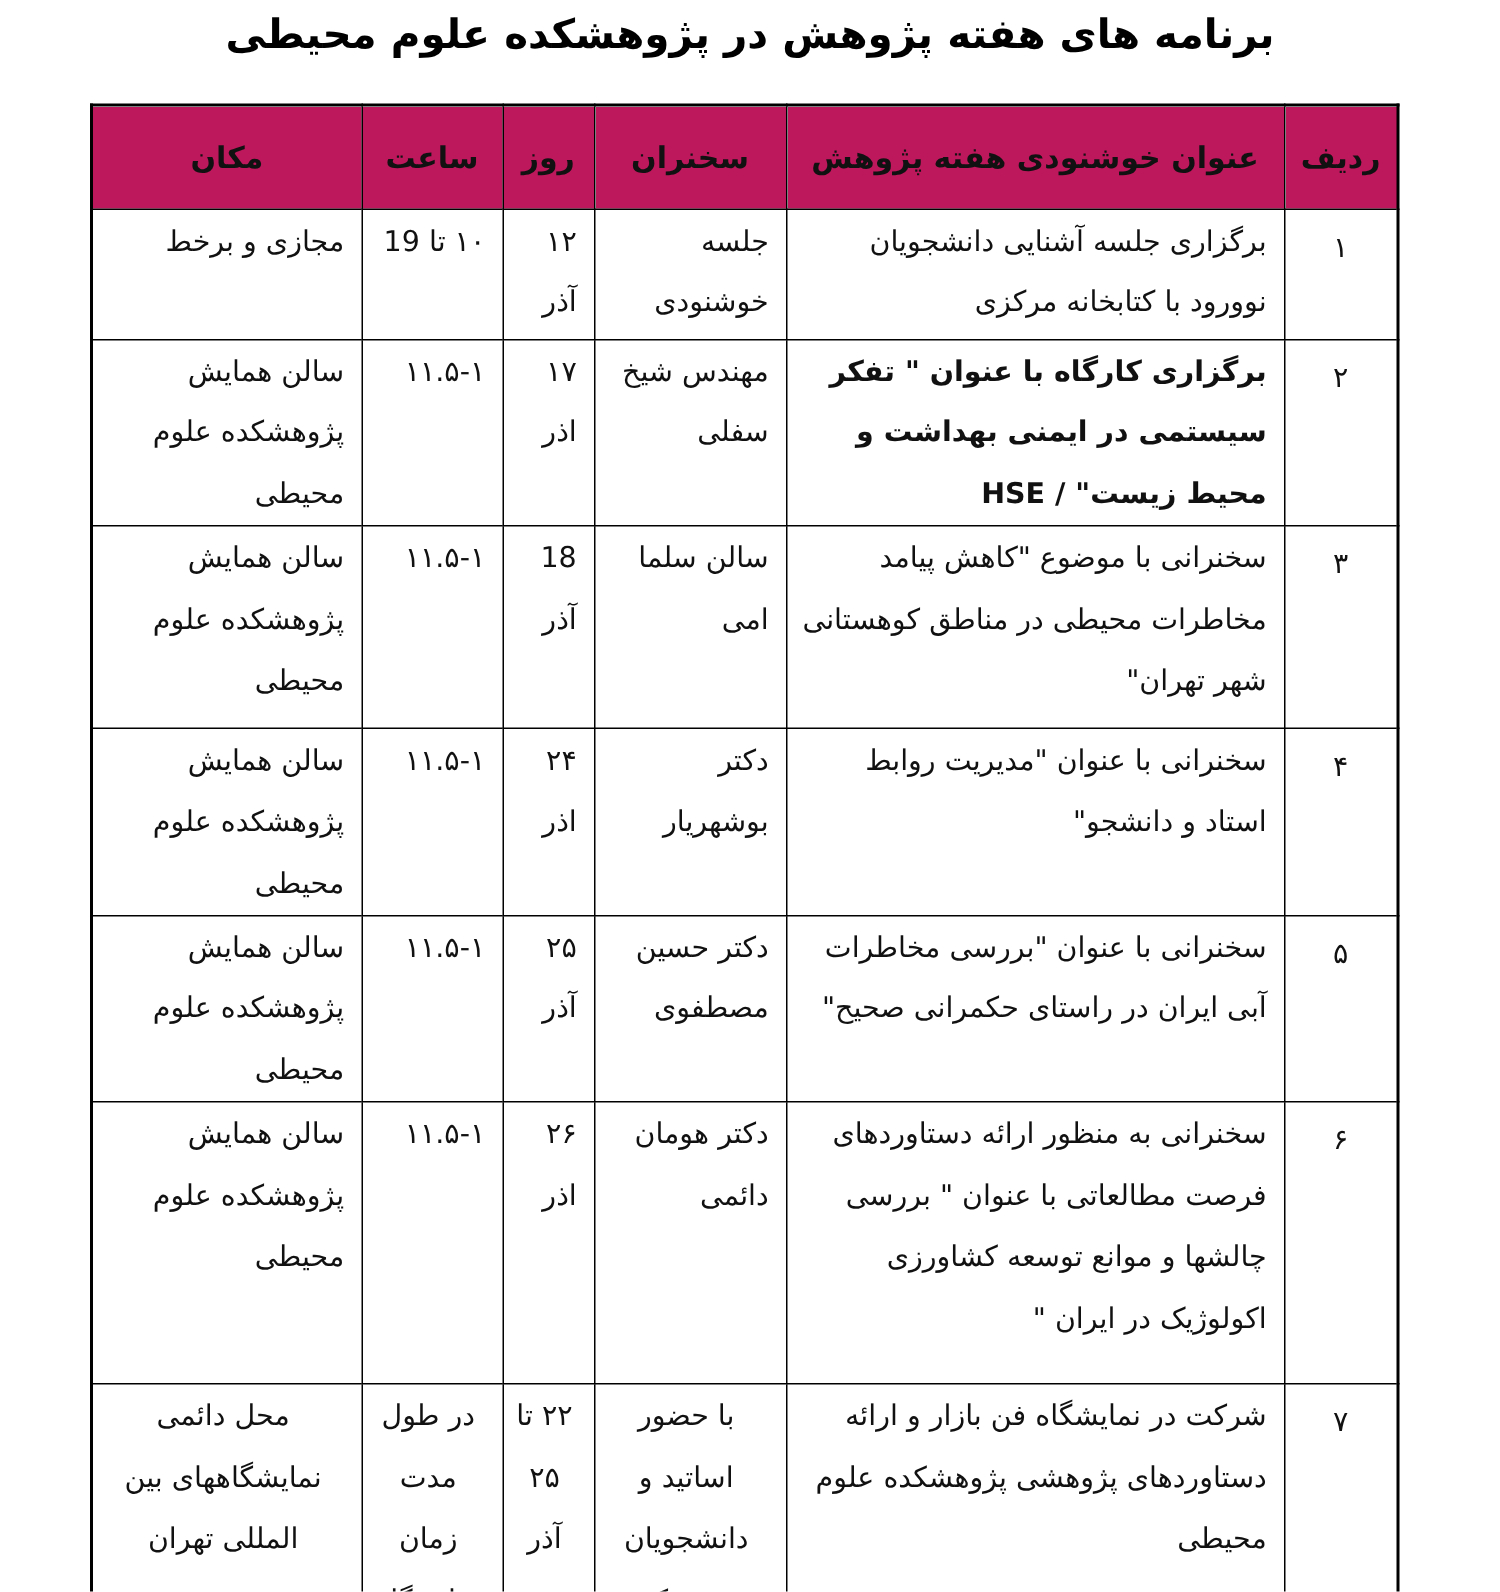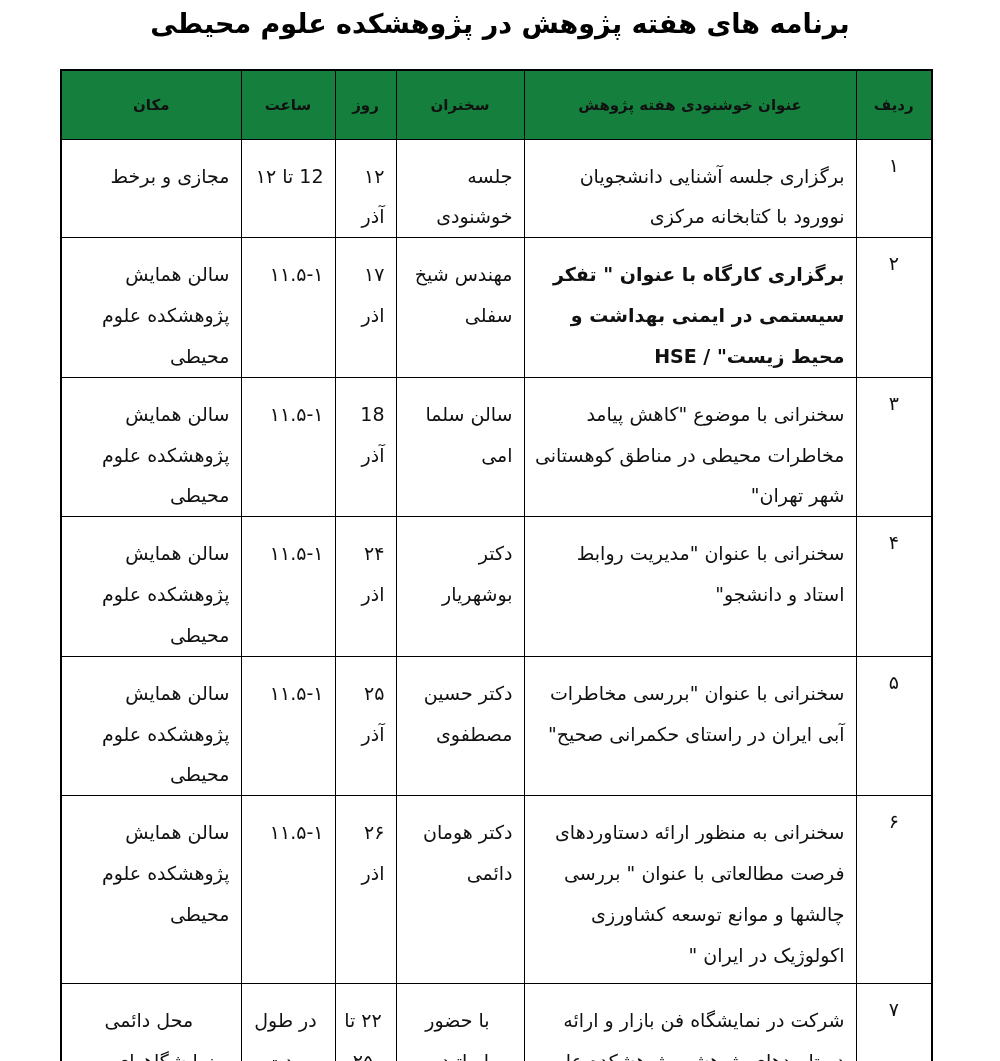--- a/index.html
+++ b/index.html
@@ -30,33 +30,33 @@
     width: 871px;
     margin-left: 62px;
     margin-right: 67px;
     border: 2px solid #000000;
   }
   .schedule th, .schedule td {
     border: 1.5px solid #000000;
     overflow: hidden;
   }
   .schedule th {
-    background: #15803d;
-    font-size: 15px;
+    background: #be185d;
+    font-size: 20px;
     font-weight: bold;
     text-align: center;
     vertical-align: middle;
     padding: 4px 6px;
   }
   .schedule td {
     font-size: 19px;
     line-height: 2.15;
     vertical-align: top;
     text-align: right;
-    padding: 16px 11px 0 6px;
+    padding: 1px 11px 0 6px;
     white-space: pre-line;
   }
   .schedule td.num {
     text-align: center;
     padding: 5px 2px 0 2px;
   }
   .schedule td.bold { font-weight: bold; }
   .schedule td.center { text-align: center; }
   tr.hrow { height: 69px; }
   tr.r1 { height: 87px; }
@@ -91,21 +91,21 @@
       <th>مکان</th>
     </tr>
   </thead>
   <tbody>
     <tr class="r1">
       <td class="num">۱</td>
       <td>برگزاری جلسه آشنایی دانشجویان نوورود با کتابخانه مرکزی</td>
       <td>جلسه خوشنودی</td>
       <td>۱۲
 آذر</td>
-      <td>12 تا ۱۲</td>
+      <td>۱۰ تا 19</td>
       <td>مجازی و برخط</td>
     </tr>
     <tr class="r2">
       <td class="num">۲</td>
       <td class="bold">برگزاری کارگاه با عنوان " تفکر سیستمی در ایمنی بهداشت و محیط زیست" / HSE</td>
       <td>مهندس شیخ سفلی</td>
       <td>۱۷
 اذر</td>
       <td>۱۱.۵-۱</td>
       <td>سالن همایش پژوهشکده علوم محیطی</td>

